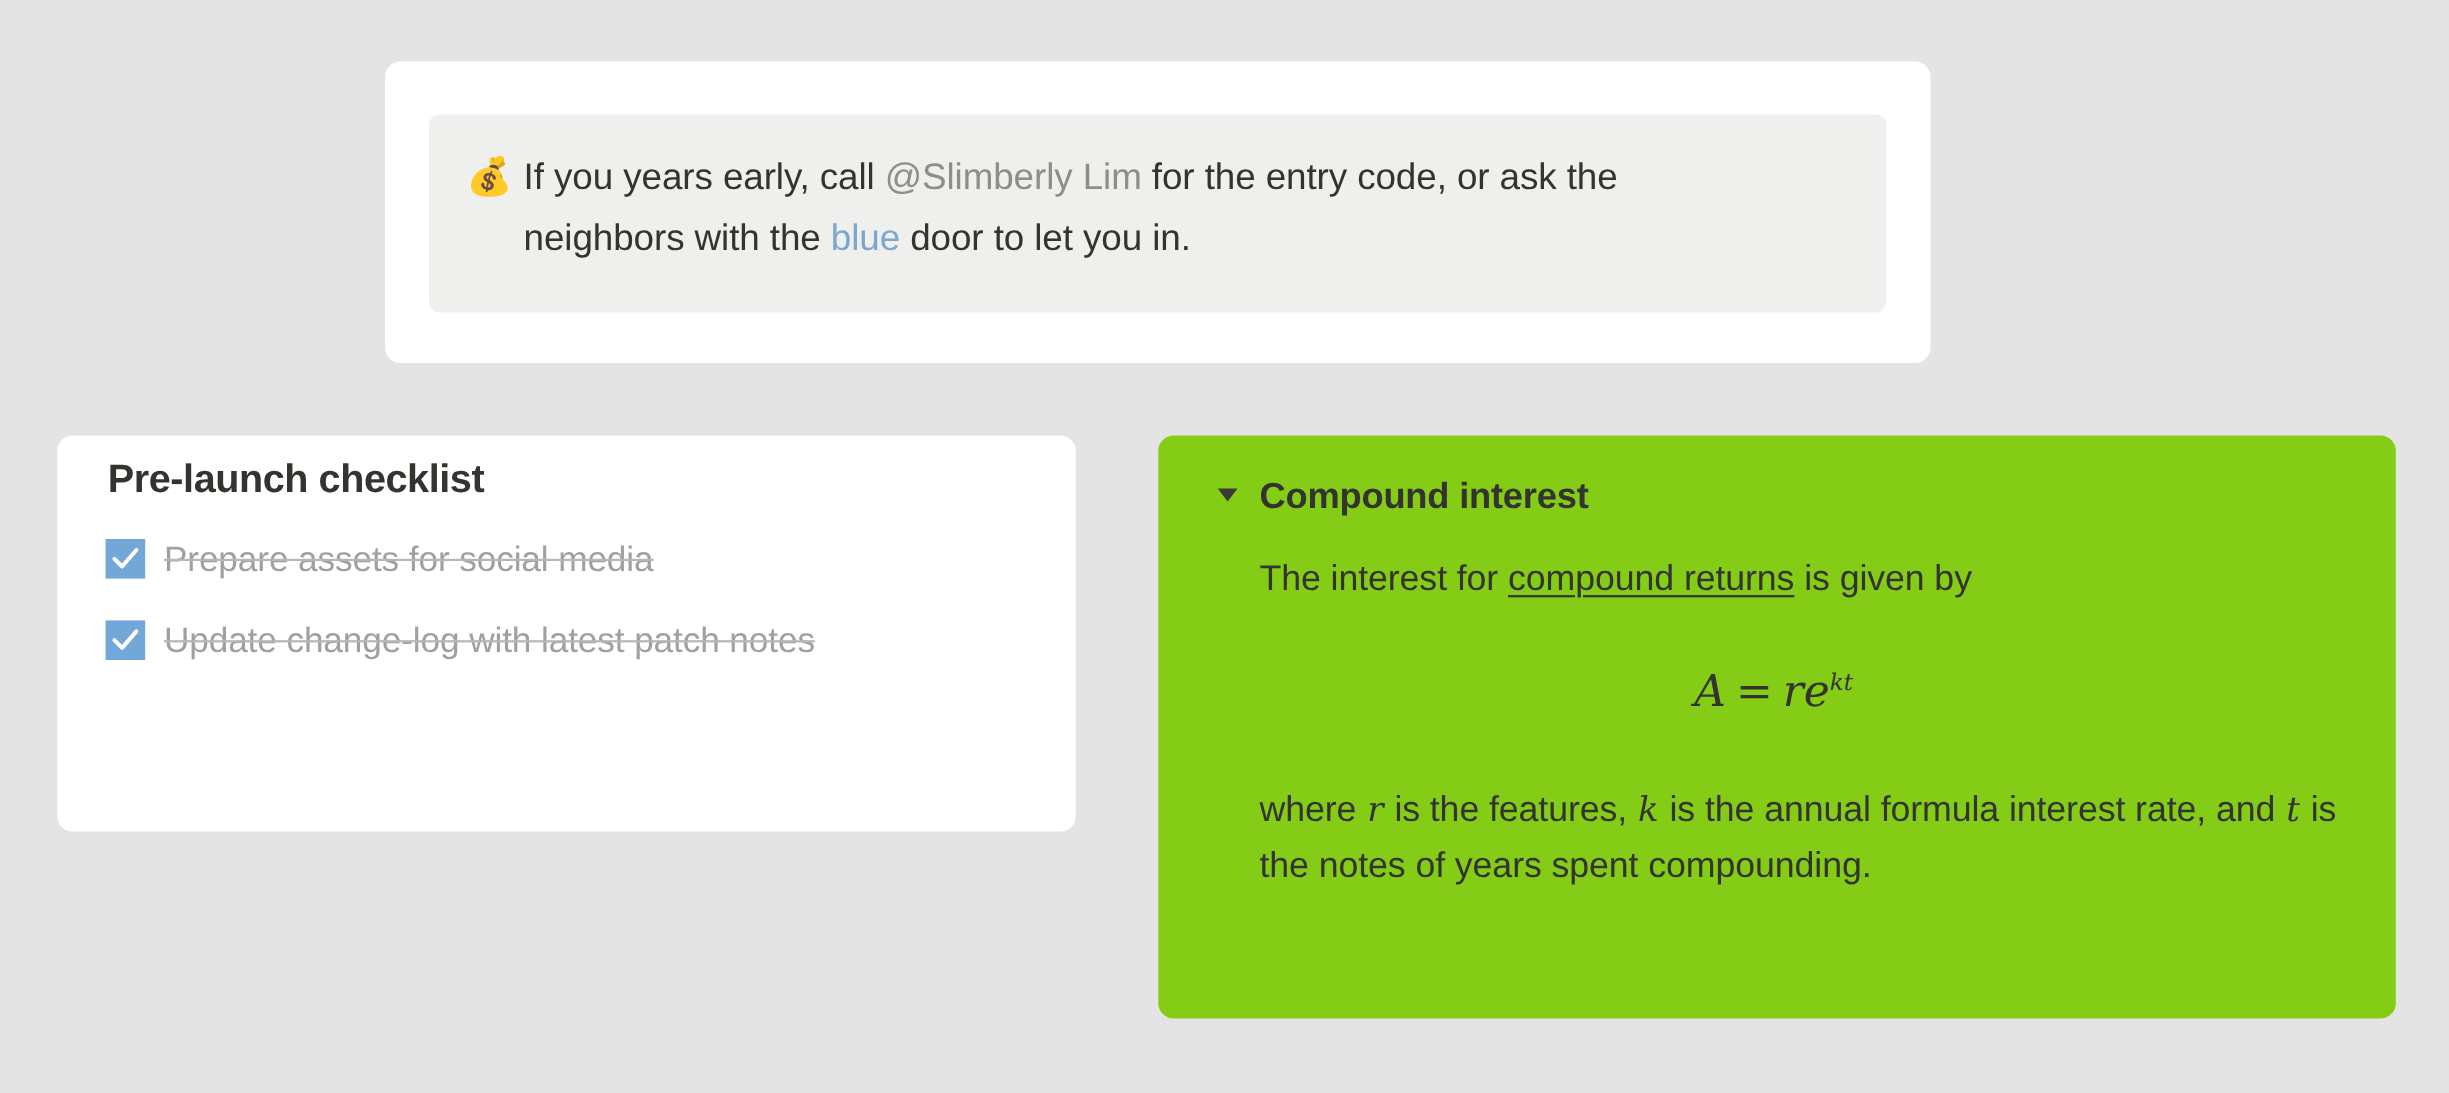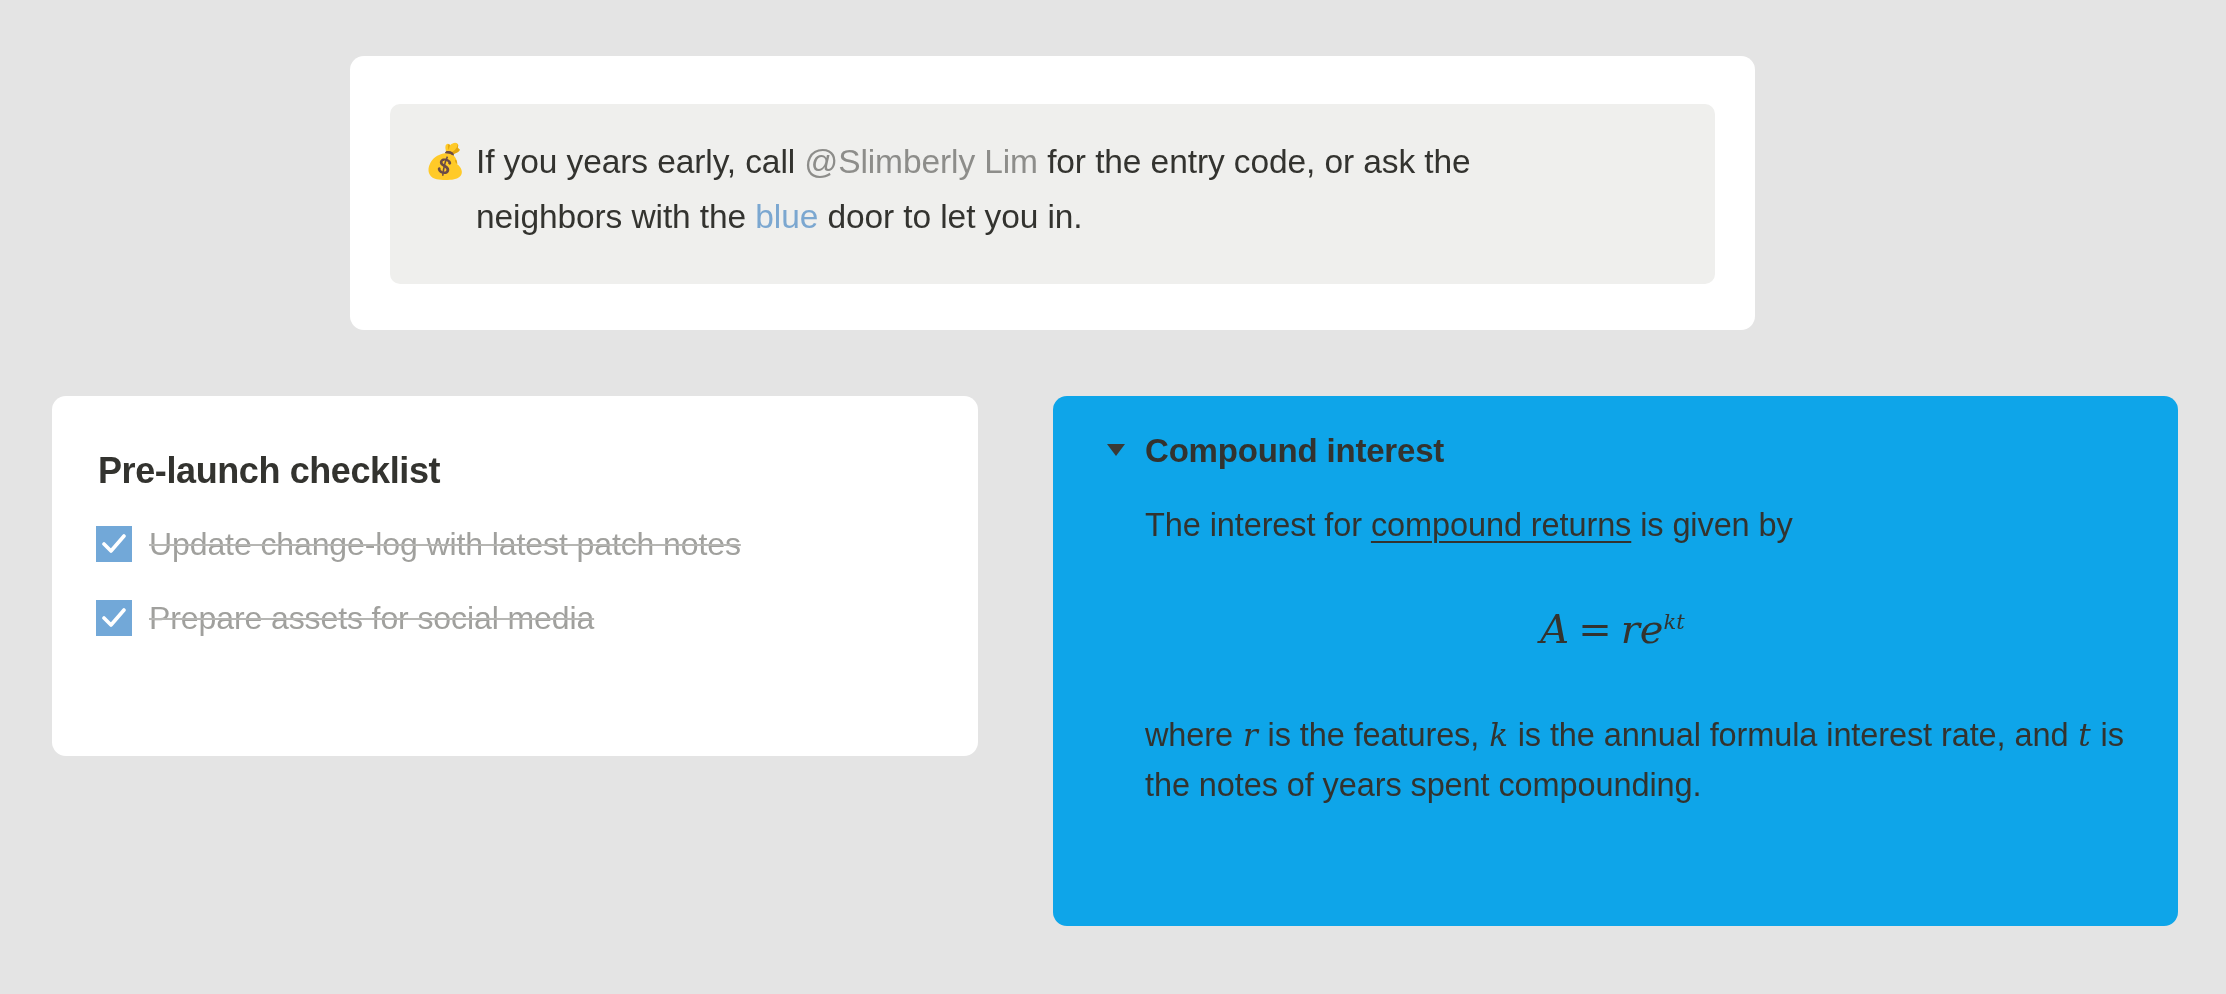--- a/index.html
+++ b/index.html
@@ -66,21 +66,21 @@
   
   #checklist-card {
     position: absolute;
     left: 52px;
     top: 396px;
     width: 926px;
     height: 360px;
     background: #ffffff;
     border-radius: 14px;
     box-sizing: border-box;
-    padding: 54px 44px;
+    padding: 18px 44px;
   }
   #checklist-title {
     font-size: 36px;
     font-weight: bold;
     color: #33332f;
     letter-spacing: -0.4px;
     margin: 0 0 26px 2px;
   }
   .check-row {
     display: flex;
@@ -123,21 +123,21 @@
     text-decoration-thickness: 2px;
   }
 
   
   #details-card {
     position: absolute;
     left: 1053px;
     top: 396px;
     width: 1125px;
     height: 530px;
-    background: #0ea5e9;
+    background: #84cc16;
     border-radius: 14px;
     box-sizing: border-box;
     padding: 36px 50px;
   }
   #details-summary {
     display: flex;
     align-items: center;
     margin: 0 0 30px 0;
   }
   #disclosure-triangle {
@@ -202,37 +202,37 @@
   <div id="callout-box">
     <div id="callout-emoji">💰</div>
     <div id="callout-text">
       <span>If you years early, call </span><span class="mention">@Slimberly Lim</span><span> for the entry code, or ask the neighbors with the </span><span class="blue-word">blue</span><span> door to let you in.</span>
     </div>
   </div>
 </div>
 
 <div id="checklist-card">
   <h2 id="checklist-title">Pre-launch checklist</h2>
+
+  <div class="check-row done">
+    <span class="checkbox checked">
+      <svg width="24" height="22" viewBox="0 0 24 22" aria-hidden="true">
+        <path d="M2 11 L9 18 L22 3" fill="none" stroke="#ffffff" stroke-width="3.6" stroke-linecap="round" stroke-linejoin="round"></path>
+      </svg>
+    </span>
+    <span class="check-label">Prepare assets for social media</span>
+  </div>
 
   <div class="check-row done">
     <span class="checkbox checked">
       <svg width="24" height="22" viewBox="0 0 24 22" aria-hidden="true">
         <path d="M2 11 L9 18 L22 3" fill="none" stroke="#ffffff" stroke-width="3.6" stroke-linecap="round" stroke-linejoin="round"></path>
       </svg>
     </span>
     <span class="check-label">Update change-log with latest patch notes</span>
-  </div>
-
-  <div class="check-row done">
-    <span class="checkbox checked">
-      <svg width="24" height="22" viewBox="0 0 24 22" aria-hidden="true">
-        <path d="M2 11 L9 18 L22 3" fill="none" stroke="#ffffff" stroke-width="3.6" stroke-linecap="round" stroke-linejoin="round"></path>
-      </svg>
-    </span>
-    <span class="check-label">Prepare assets for social media</span>
   </div>
 
 </div>
 
 <div id="details-card">
   <div id="details-summary">
     <span id="disclosure-triangle">
       <svg width="26" height="26" viewBox="0 0 26 26" aria-hidden="true">
         <path d="M4 8 L22 8 L13 20 Z" fill="#3a3a36"></path>
       </svg>

